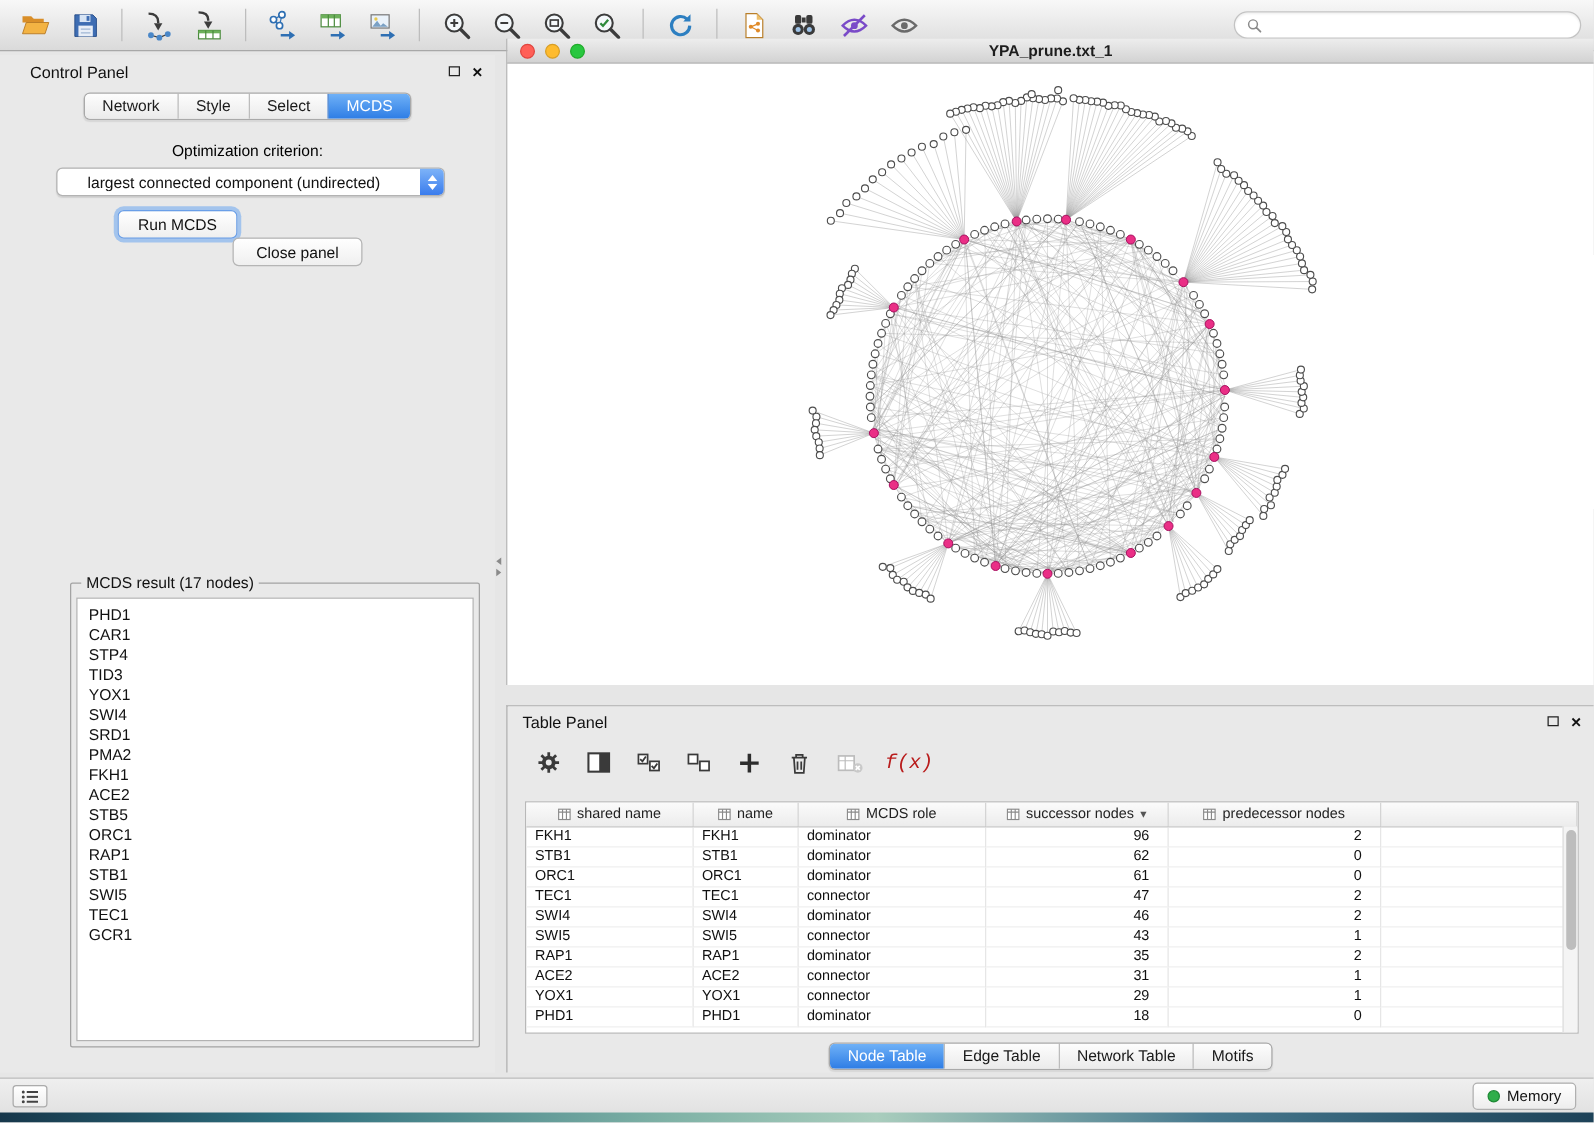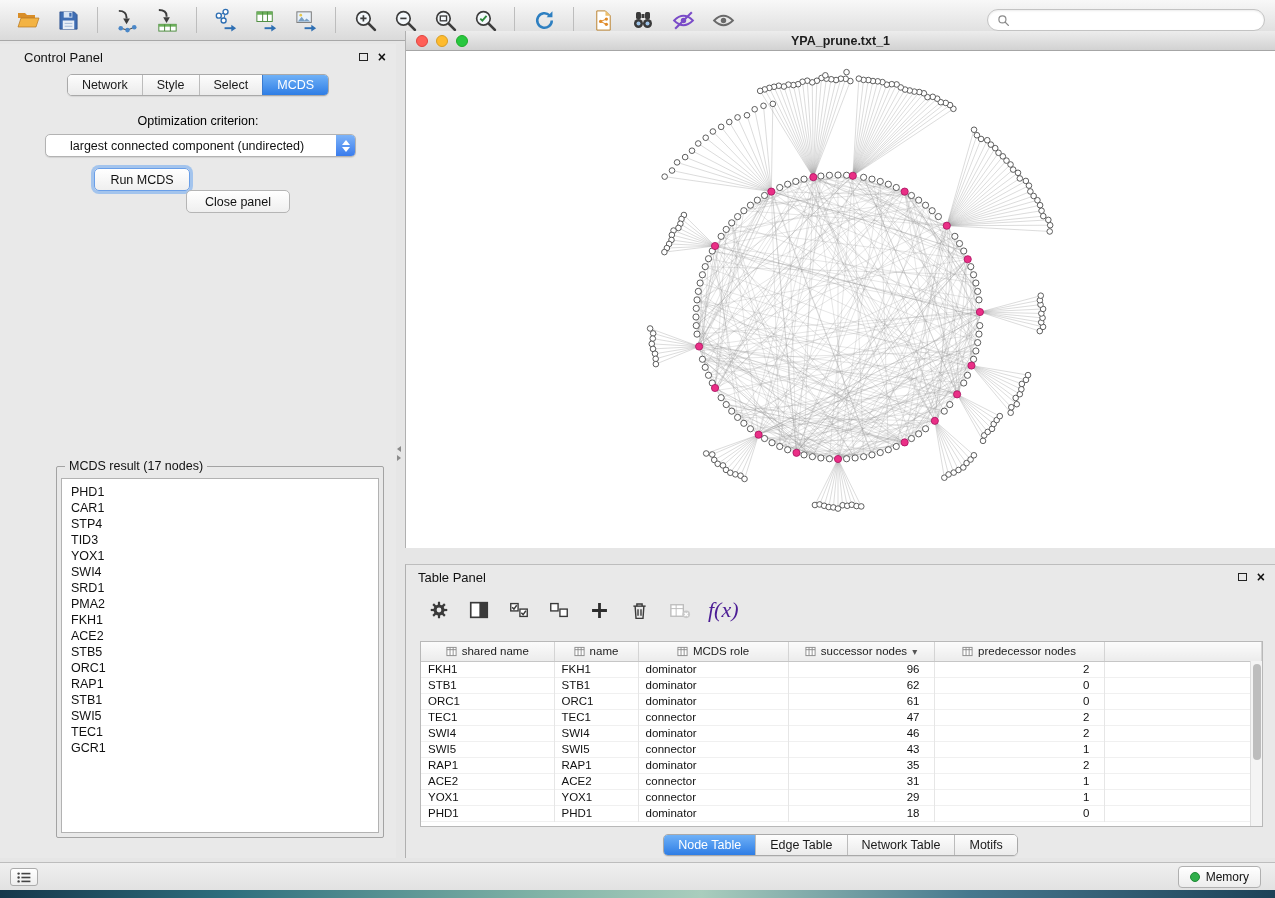--- a/index.html
+++ b/index.html
@@ -76,21 +76,21 @@
   .nw-content { position:relative; width:100%; height:497px; background:#ffffff; overflow:hidden; }
 
   
   .table-panel { position:absolute; left:405px; top:564px; width:870px; height:294px;
     background:#e9e9e9; border-left:1px solid #b0b0b0; border-top:1px solid #bdbdbd; }
   .tp-header { position:absolute; left:0; right:0; top:0; height:24px; display:flex; align-items:center; }
   .tp-title { margin-left:12px; font-size:13px; color:#111; }
   .tp-toolbar { position:absolute; left:18px; top:28px; height:34px; display:flex; align-items:center; gap:10px; }
   .ttbtn { width:30px; height:30px; display:flex; align-items:center; justify-content:center;
     background:transparent; border:none; cursor:pointer; }
-  .fx { font-family:Liberation Serif, serif; font-style:italic; font-size:22px; color:#4c1d95;
+  .fx { font-family:Liberation Mono, monospace; font-style:italic; font-size:16px; color:#b91c1c;
     cursor:pointer; padding:0 4px; }
   .tp-tablewrap { position:absolute; left:14px; right:12px; top:76px; height:186px;
     background:#fff; border:1px solid #b8b8b8; overflow:hidden; }
   table { border-collapse:collapse; table-layout:fixed; width:100%; }
   thead th { height:19px; background:linear-gradient(#fbfbfb,#ececec); border-bottom:1px solid #c6c6c6;
     border-right:1px solid #d4d4d4; font-size:11.5px; font-weight:normal; color:#222; }
   .hwrap { display:flex; align-items:center; justify-content:center; gap:5px; }
   .sortarrow { color:#555; font-size:10px; }
   tbody td { height:16px; font-size:11.5px; color:#111; padding:0 0 0 7px; white-space:nowrap;
     border-right:1px solid #e6e6e6; overflow:hidden; }

